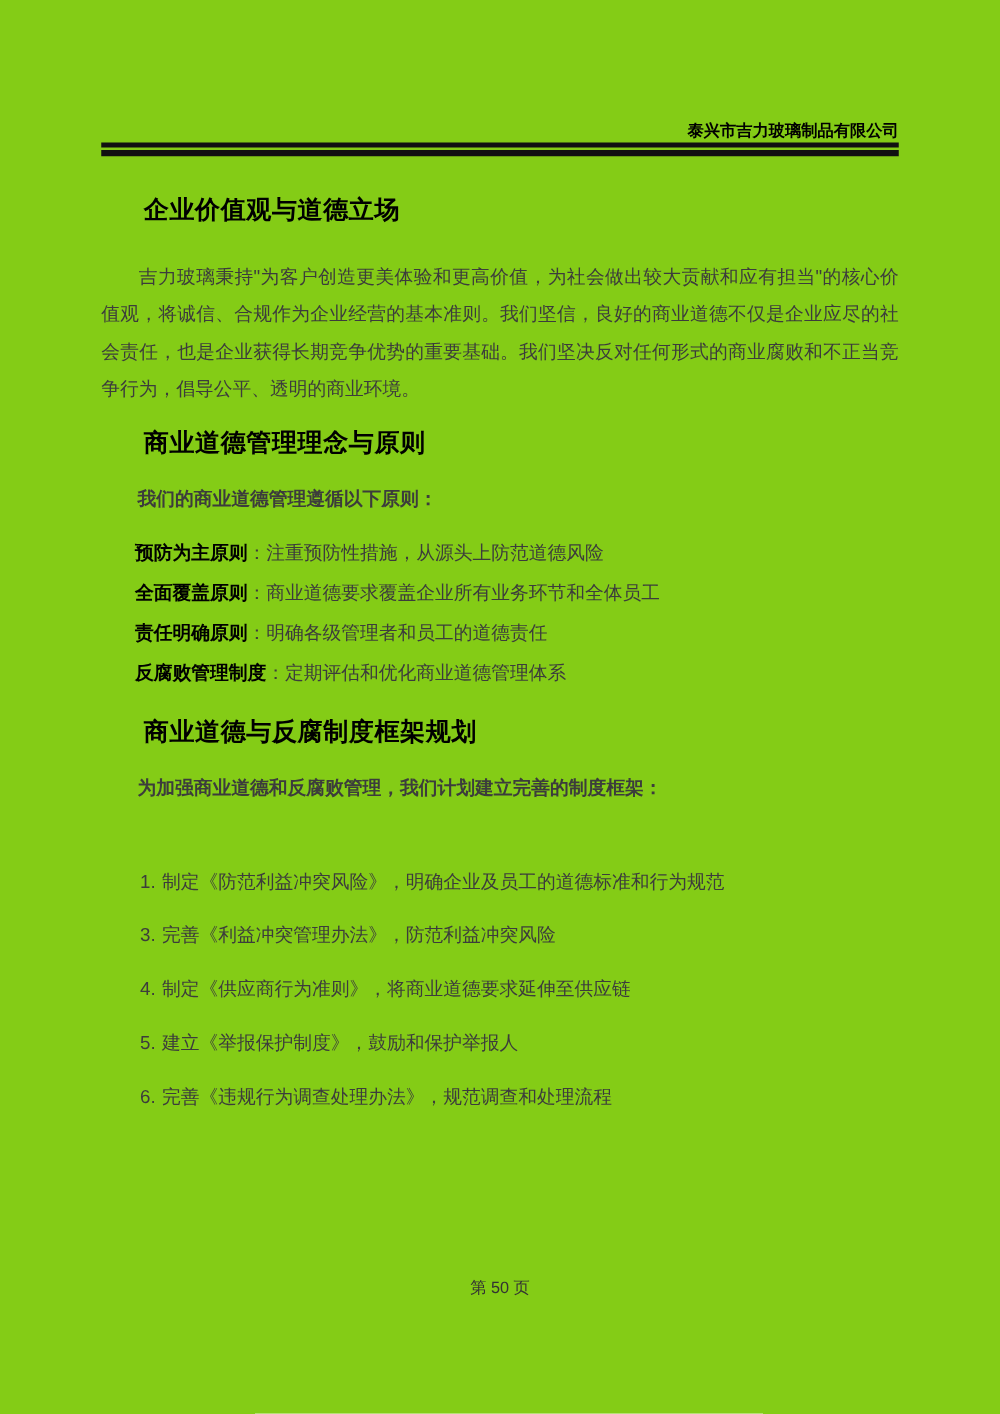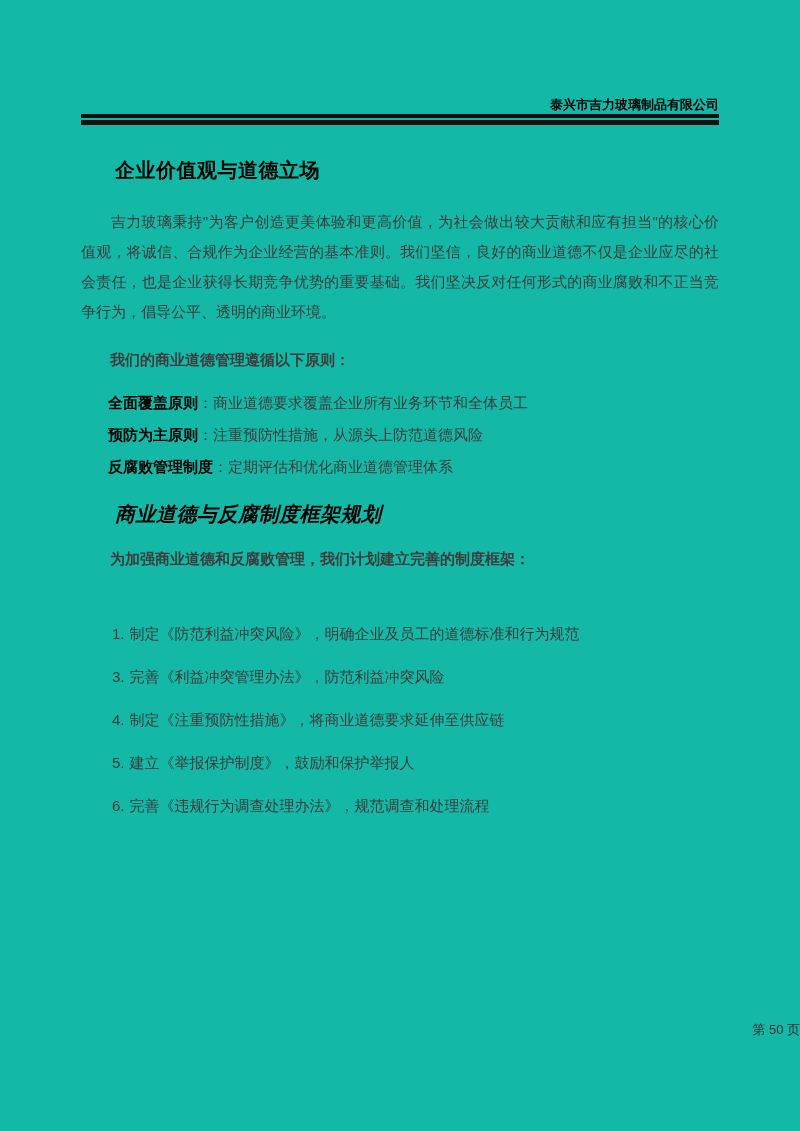--- a/index.html
+++ b/index.html
@@ -1,21 +1,21 @@
 <!DOCTYPE html>
 <html><head>
 <meta charset="utf-8">
 <style>
   html, body { margin: 0; padding: 0; background: #ffffff; }
   .page {
     position: relative;
     width: 800px;
     height: 1131px;
     margin: 0 auto;
-    background: #14b8a6;
+    background: #84cc16;
     font-family: "Liberation Sans", "DejaVu Sans", sans-serif;
     box-sizing: border-box;
     padding: 0 81px;
     overflow: hidden;
     color: #3c3c3c;
   }
   .company {
     margin-top: 97px;
     font-size: 13px;
     line-height: 15px;
@@ -31,23 +31,23 @@
   }
   .doc-h {
     margin: 0;
     padding-left: 34px;
     font-size: 20px;
     line-height: 24px;
     font-weight: bold;
     color: #000000;
     letter-spacing: 0.5px;
   }
-  .h-values    { margin-top: 33px; }
+  .h-values    { margin-top: 33px; font-family: Liberation Mono, monospace; }
   .h-princ     { margin-top: 16px; }
-  .h-framework { margin-top: 19px; font-style: italic; }
+  .h-framework { margin-top: 19px; }
   .para {
     margin: 25px 0 0 0;
     font-size: 15px;
     line-height: 30px;
     text-align: justify;
     text-indent: 2em;
     color: #3c3c3c;
   }
   .intro {
     margin: 18px 0 0 0;
@@ -77,55 +77,57 @@
     font-size: 15px;
     line-height: 16px;
     color: #3c3c3c;
   }
   .nitem .num { margin-right: 5px; }
   .footer {
     position: absolute;
     left: 0;
     right: 0;
     bottom: 92px;
-    text-align: right;
+    text-align: center;
     font-size: 13px;
     color: #333333;
   }
 </style>
 </head>
 <body>
 
 <div class="page">
 
   <div>
     <div class="company">泰兴市吉力玻璃制品有限公司</div>
     <div class="header-rule"></div>
   </div>
 
   <h1 class="doc-h h-values">企业价值观与道德立场</h1>
 
   <p class="para">吉力玻璃秉持"为客户创造更美体验和更高价值，为社会做出较大贡献和应有担当"的核心价值观，将诚信、合规作为企业经营的基本准则。我们坚信，良好的商业道德不仅是企业应尽的社会责任，也是企业获得长期竞争优势的重要基础。我们坚决反对任何形式的商业腐败和不正当竞争行为，倡导公平、透明的商业环境。</p>
 
+  <h1 class="doc-h h-princ">商业道德管理理念与原则</h1>
 
   <p class="intro">我们的商业道德管理遵循以下原则：</p>
 
   <div class="principles">
+    <p class="principle"><span class="plabel">预防为主原则</span><span>：</span><span>注重预防性措施，从源头上防范道德风险</span></p>
     <p class="principle"><span class="plabel">全面覆盖原则</span><span>：</span><span>商业道德要求覆盖企业所有业务环节和全体员工</span></p>
-    <p class="principle"><span class="plabel">预防为主原则</span><span>：</span><span>注重预防性措施，从源头上防范道德风险</span></p>
+    <p class="principle"><span class="plabel">责任明确原则</span><span>：</span><span>明确各级管理者和员工的道德责任</span></p>
     <p class="principle"><span class="plabel">反腐败管理制度</span><span>：</span><span>定期评估和优化商业道德管理体系</span></p>
   </div>
 
   <h1 class="doc-h h-framework">商业道德与反腐制度框架规划</h1>
 
   <p class="intro intro-framework">为加强商业道德和反腐败管理，我们计划建立完善的制度框架：</p>
 
   <div class="numbered">
     <p class="nitem"><span class="num">1.</span><span>制定《防范利益冲突风险》，明确企业及员工的道德标准和行为规范</span></p>
     <p class="nitem"><span class="num">3.</span><span>完善《利益冲突管理办法》，防范利益冲突风险</span></p>
-    <p class="nitem"><span class="num">4.</span><span>制定《注重预防性措施》，将商业道德要求延伸至供应链</span></p>
+    <p class="nitem"><span class="num">4.</span><span>制定《供应商行为准则》，将商业道德要求延伸至供应链</span></p>
     <p class="nitem"><span class="num">5.</span><span>建立《举报保护制度》，鼓励和保护举报人</span></p>
     <p class="nitem"><span class="num">6.</span><span>完善《违规行为调查处理办法》，规范调查和处理流程</span></p>
   </div>
 
   <div class="footer">第 50 页</div>
 
 </div>
 
 </body></html>

